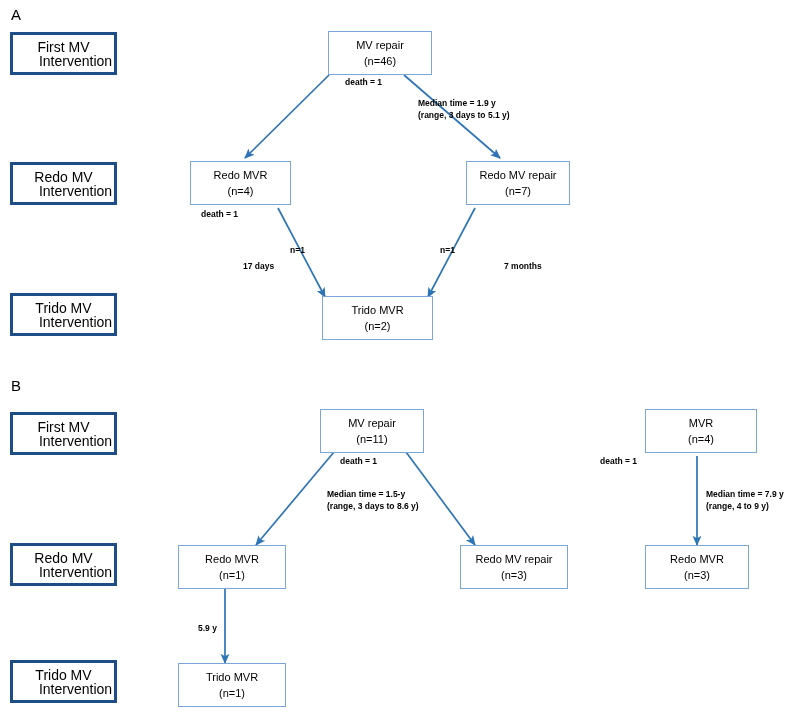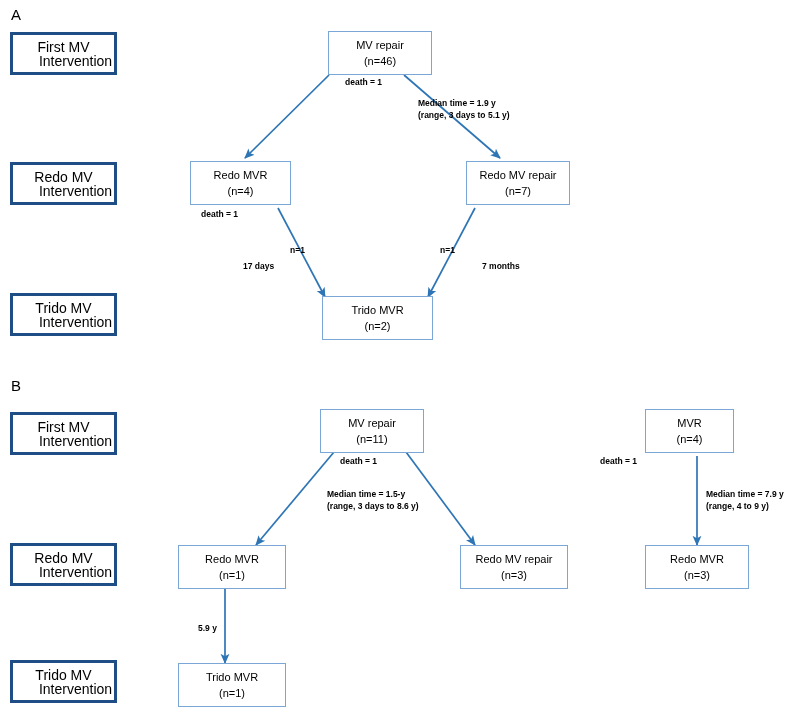--- a/index.html
+++ b/index.html
@@ -156,21 +156,21 @@
   </div>
 
   <div class="edge-label" style="left:201px; top:209px;">death = 1</div>
 
   <div class="edge-label" style="left:290px; top:245px;">n=1</div>
 
   <div class="edge-label" style="left:243px; top:261px;">17 days</div>
 
   <div class="edge-label" style="left:440px; top:245px;">n=1</div>
 
-  <div class="edge-label" style="left:482px; top:261px;">7 months</div>
+  <div class="edge-label" style="left:504px; top:261px;">7 months</div>
 
   <div class="panel-letter" style="left:11px; top:378px;">B</div>
 
   <div class="stage-box" style="left:10px; top:412px; width:107px; height:43px;">
     <div>
       <span>First MV</span><br>
       <span class="l2">Intervention</span>
     </div>
   </div>
 
@@ -186,21 +186,21 @@
       <span>Trido MV</span><br>
       <span class="l2">Intervention</span>
     </div>
   </div>
 
   <div class="node-box" style="left:320px; top:409px; width:104px; height:44px;">
     <span>MV repair</span>
     <span>(n=11)</span>
   </div>
 
-  <div class="node-box" style="left:645px; top:409px; width:89px; height:44px;">
+  <div class="node-box" style="left:645px; top:409px; width:112px; height:44px;">
     <span>MVR</span>
     <span>(n=4)</span>
   </div>
 
   <div class="node-box" style="left:178px; top:545px; width:108px; height:44px;">
     <span>Redo MVR</span>
     <span>(n=1)</span>
   </div>
 
   <div class="node-box" style="left:460px; top:545px; width:108px; height:44px;">

